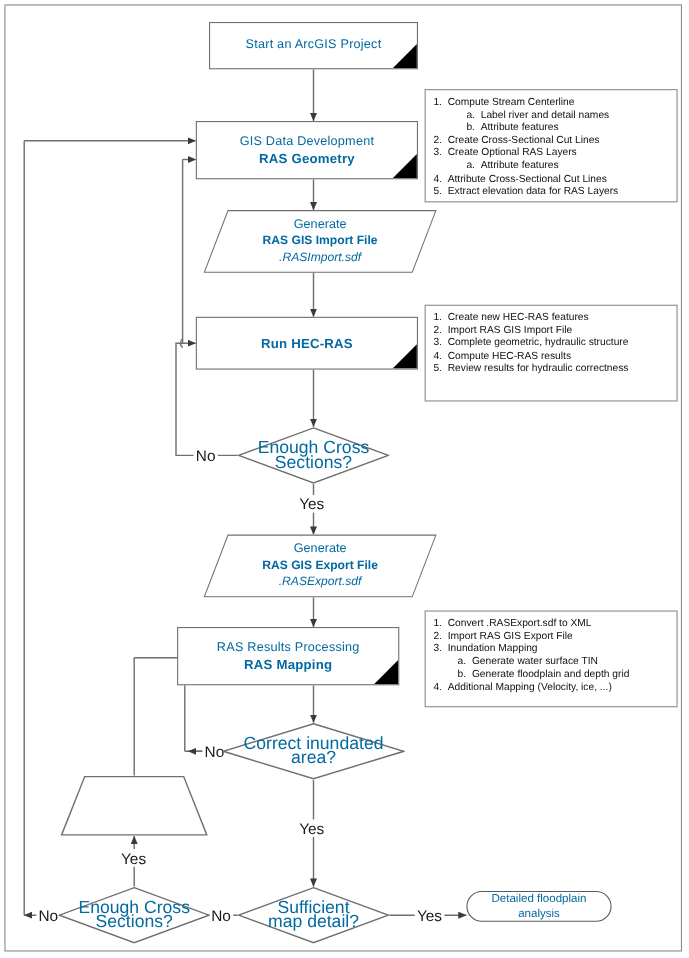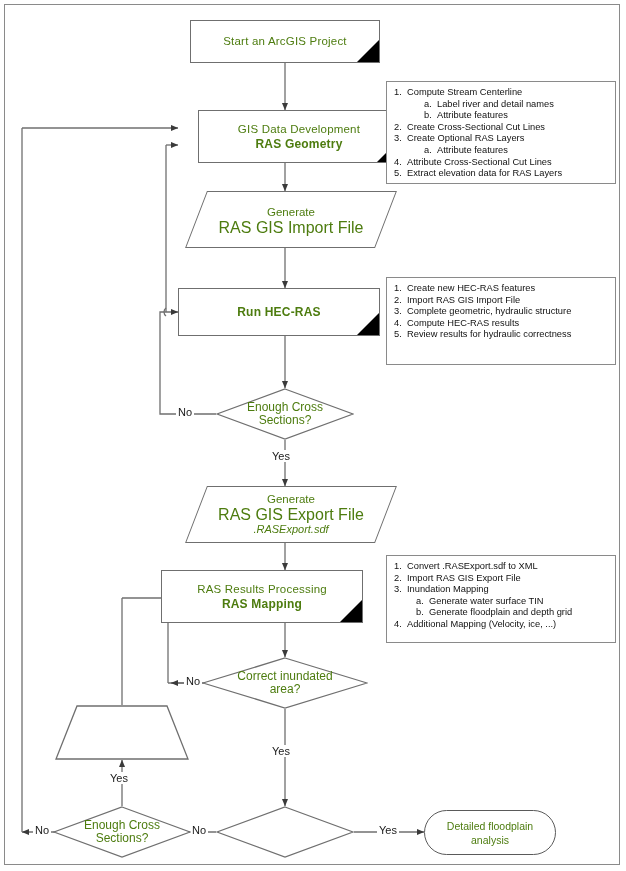--- a/index.html
+++ b/index.html
@@ -36,21 +36,21 @@
     pointer-events: none;
   }
   .node {
     position: absolute;
     box-sizing: border-box;
     display: flex;
     flex-direction: column;
     align-items: center;
     justify-content: center;
     text-align: center;
-    color: #4d7c0f;
+    color: #0369a1;
   }
   
   .proc {
     border: 1.5px solid #6f6f6f;
     background: #ffffff;
     overflow: hidden;
   }
   .proc .fold {
     position: absolute;
     right: 0;
@@ -86,34 +86,34 @@
     transform: skewX(-21deg);
     background: #ffffff;
     box-sizing: border-box;
   }
   .para .ptext {
     position: relative;
     z-index: 2;
     width: 100%;
   }
   .para .pl1 { font-size: 11.5px; line-height: 15px; }
-  .para .pl2 { font-size: 16px; font-weight: normal; line-height: 15px; }
+  .para .pl2 { font-size: 11px; font-weight: bold; line-height: 15px; }
   .para .pl3 { font-size: 11px; font-style: italic; line-height: 15px; }
   
   .dec { background: transparent; }
   .dec .dia {
     position: absolute;
     left: 0; top: 0;
     width: 100%; height: 100%;
     z-index: 1;
   }
   .dec .dtext {
     position: relative;
     z-index: 2;
-    font-size: 12px;
+    font-size: 16px;
     line-height: 13px;
     width: 78%;
   }
   
   .trap { background: transparent; }
   .trap .tshape {
     position: absolute;
     left: 0; top: 0;
     width: 100%; height: 100%;
     z-index: 1;
@@ -153,21 +153,21 @@
     display: inline-block;
     width: 13px;
     flex: 0 0 13px;
   }
   .note li.sub { padding-left: 30px; }
   .note li.sub2 { padding-left: 22px; }
   .note li.cont { padding-left: 20px; }
   
   .elabel {
     position: absolute;
-    font-size: 11px;
+    font-size: 14px;
     color: #1a1a1a;
     background: #ffffff;
     padding: 0 2px;
     white-space: nowrap;
   }
 </style>
 </head>
 <body>
 
 <div id="canvas">
@@ -226,31 +226,32 @@
 
       <path d="M216,832 L176,832" marker-end="url(#ah)"></path>
     </g>
   </svg>
 
   <div class="node proc" style="left:190px;top:20px;width:190px;height:43px;">
     <div class="ln1">Start an ArcGIS Project</div>
     <div class="fold"></div>
   </div>
 
-  <div class="node proc" style="left:178px;top:110px;width:202px;height:53px;margin-left:20px;">
+  <div class="node proc" style="left:178px;top:110px;width:202px;height:53px;">
     <div class="ln1">GIS Data Development</div>
     <div class="ln2">RAS Geometry</div>
     <div class="fold"></div>
   </div>
 
   <div class="node para" style="left:196px;top:191px;width:190px;height:57px;">
     <div class="skewbg"></div>
     <div class="ptext">
       <div class="pl1">Generate</div>
       <div class="pl2">RAS GIS Import File</div>
+      <div class="pl3">.RASImport.sdf</div>
     </div>
   </div>
 
   <div class="node proc" style="left:178px;top:288px;width:202px;height:48px;">
     <div class="ln2">Run HEC-RAS</div>
     <div class="fold"></div>
   </div>
 
   <div class="node dec" style="left:216px;top:388px;width:138px;height:52px;">
     <svg class="dia" viewBox="0 0 138 52" preserveAspectRatio="none">
@@ -300,23 +301,27 @@
     <div class="dtext">
       <div>Enough Cross</div>
       <div>Sections?</div>
     </div>
   </div>
 
   <div class="node dec" style="left:216px;top:806px;width:138px;height:52px;">
     <svg class="dia" viewBox="0 0 138 52" preserveAspectRatio="none">
       <polygon points="69,1 137,26 69,51 1,26" fill="#ffffff" stroke="#6f6f6f" stroke-width="1.3"></polygon>
     </svg>
-  </div>
-
-  <div class="node term" style="left:424px;top:810px;width:132px;height:45px;">
+    <div class="dtext">
+      <div>Sufficient</div>
+      <div>map detail?</div>
+    </div>
+  </div>
+
+  <div class="node term" style="left:424px;top:810px;width:132px;height:28px;">
     <div>Detailed floodplain</div>
     <div>analysis</div>
   </div>
 
   <div class="note" style="left:386px;top:81px;width:230px;height:103px;">
     <ol id="note-geometry">
         <li>
           <span class="mk">1.</span>
           <span>Compute Stream Centerline</span>
         </li>

